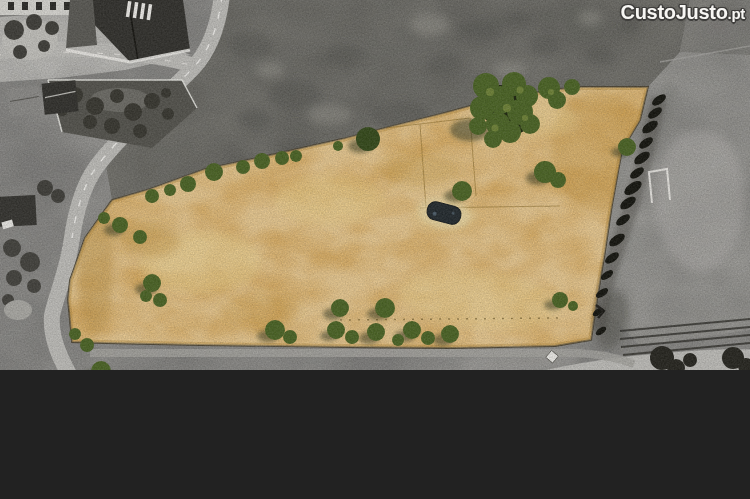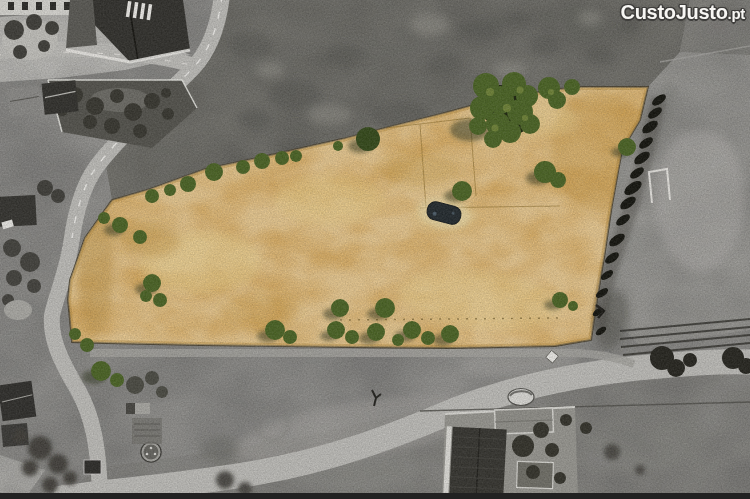--- a/index.html
+++ b/index.html
@@ -1,16 +1,16 @@
 <!DOCTYPE html>
 <html><head>
 <meta charset="utf-8">
 <style>
   html,body{margin:0;padding:0;background:#222;}
-  .stage{position:relative;width:750px;height:493px;overflow:hidden;background:#701a75;
+  .stage{position:relative;width:750px;height:370px;overflow:hidden;background:#701a75;
          font-family:"Liberation Sans",sans-serif;}
   .stage svg{display:block;position:absolute;left:0;top:0;}
   .watermark{position:absolute;top:1px;right:5px;z-index:10;color:#f7f6f3;font-weight:bold;
     letter-spacing:-0.3px;user-select:none;white-space:nowrap;
     text-shadow:-1.5px 0 #3f3e3c,1.5px 0 #3f3e3c,0 -1.5px #3f3e3c,0 1.5px #3f3e3c,
       -1px -1px #3f3e3c,1px -1px #3f3e3c,-1px 1px #3f3e3c,1px 1px #3f3e3c,0 0 3px #3f3e3c;}
   .watermark .brand{font-size:20px;}
   .watermark .tld{font-size:15px;}
 </style>
 </head>

